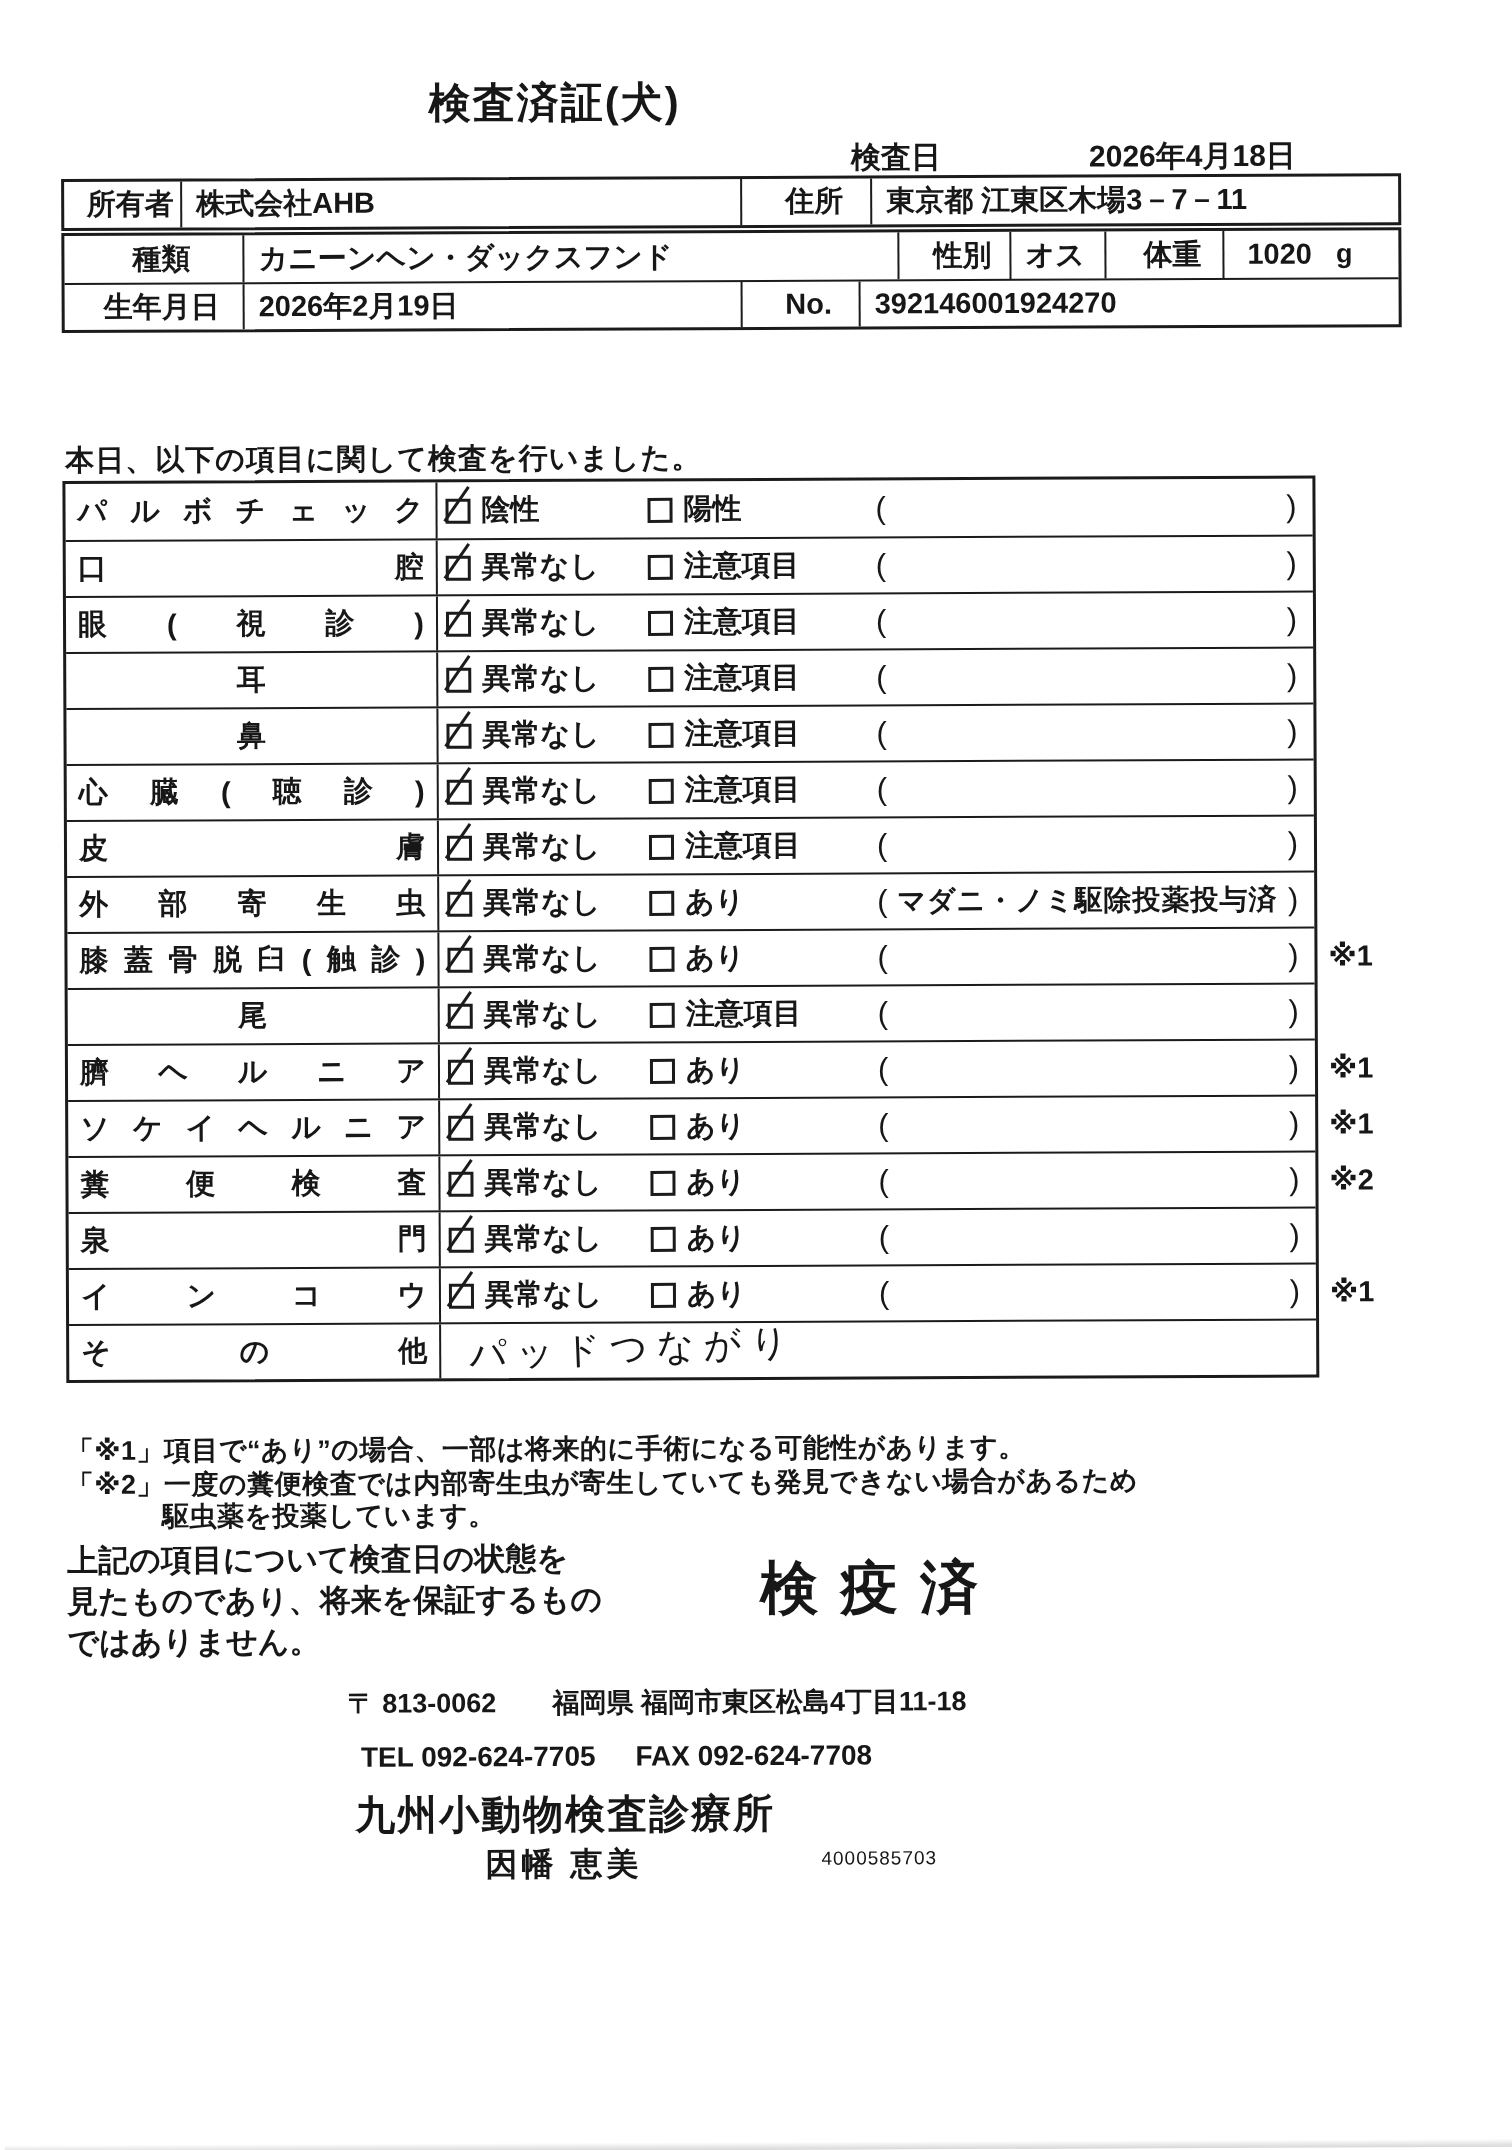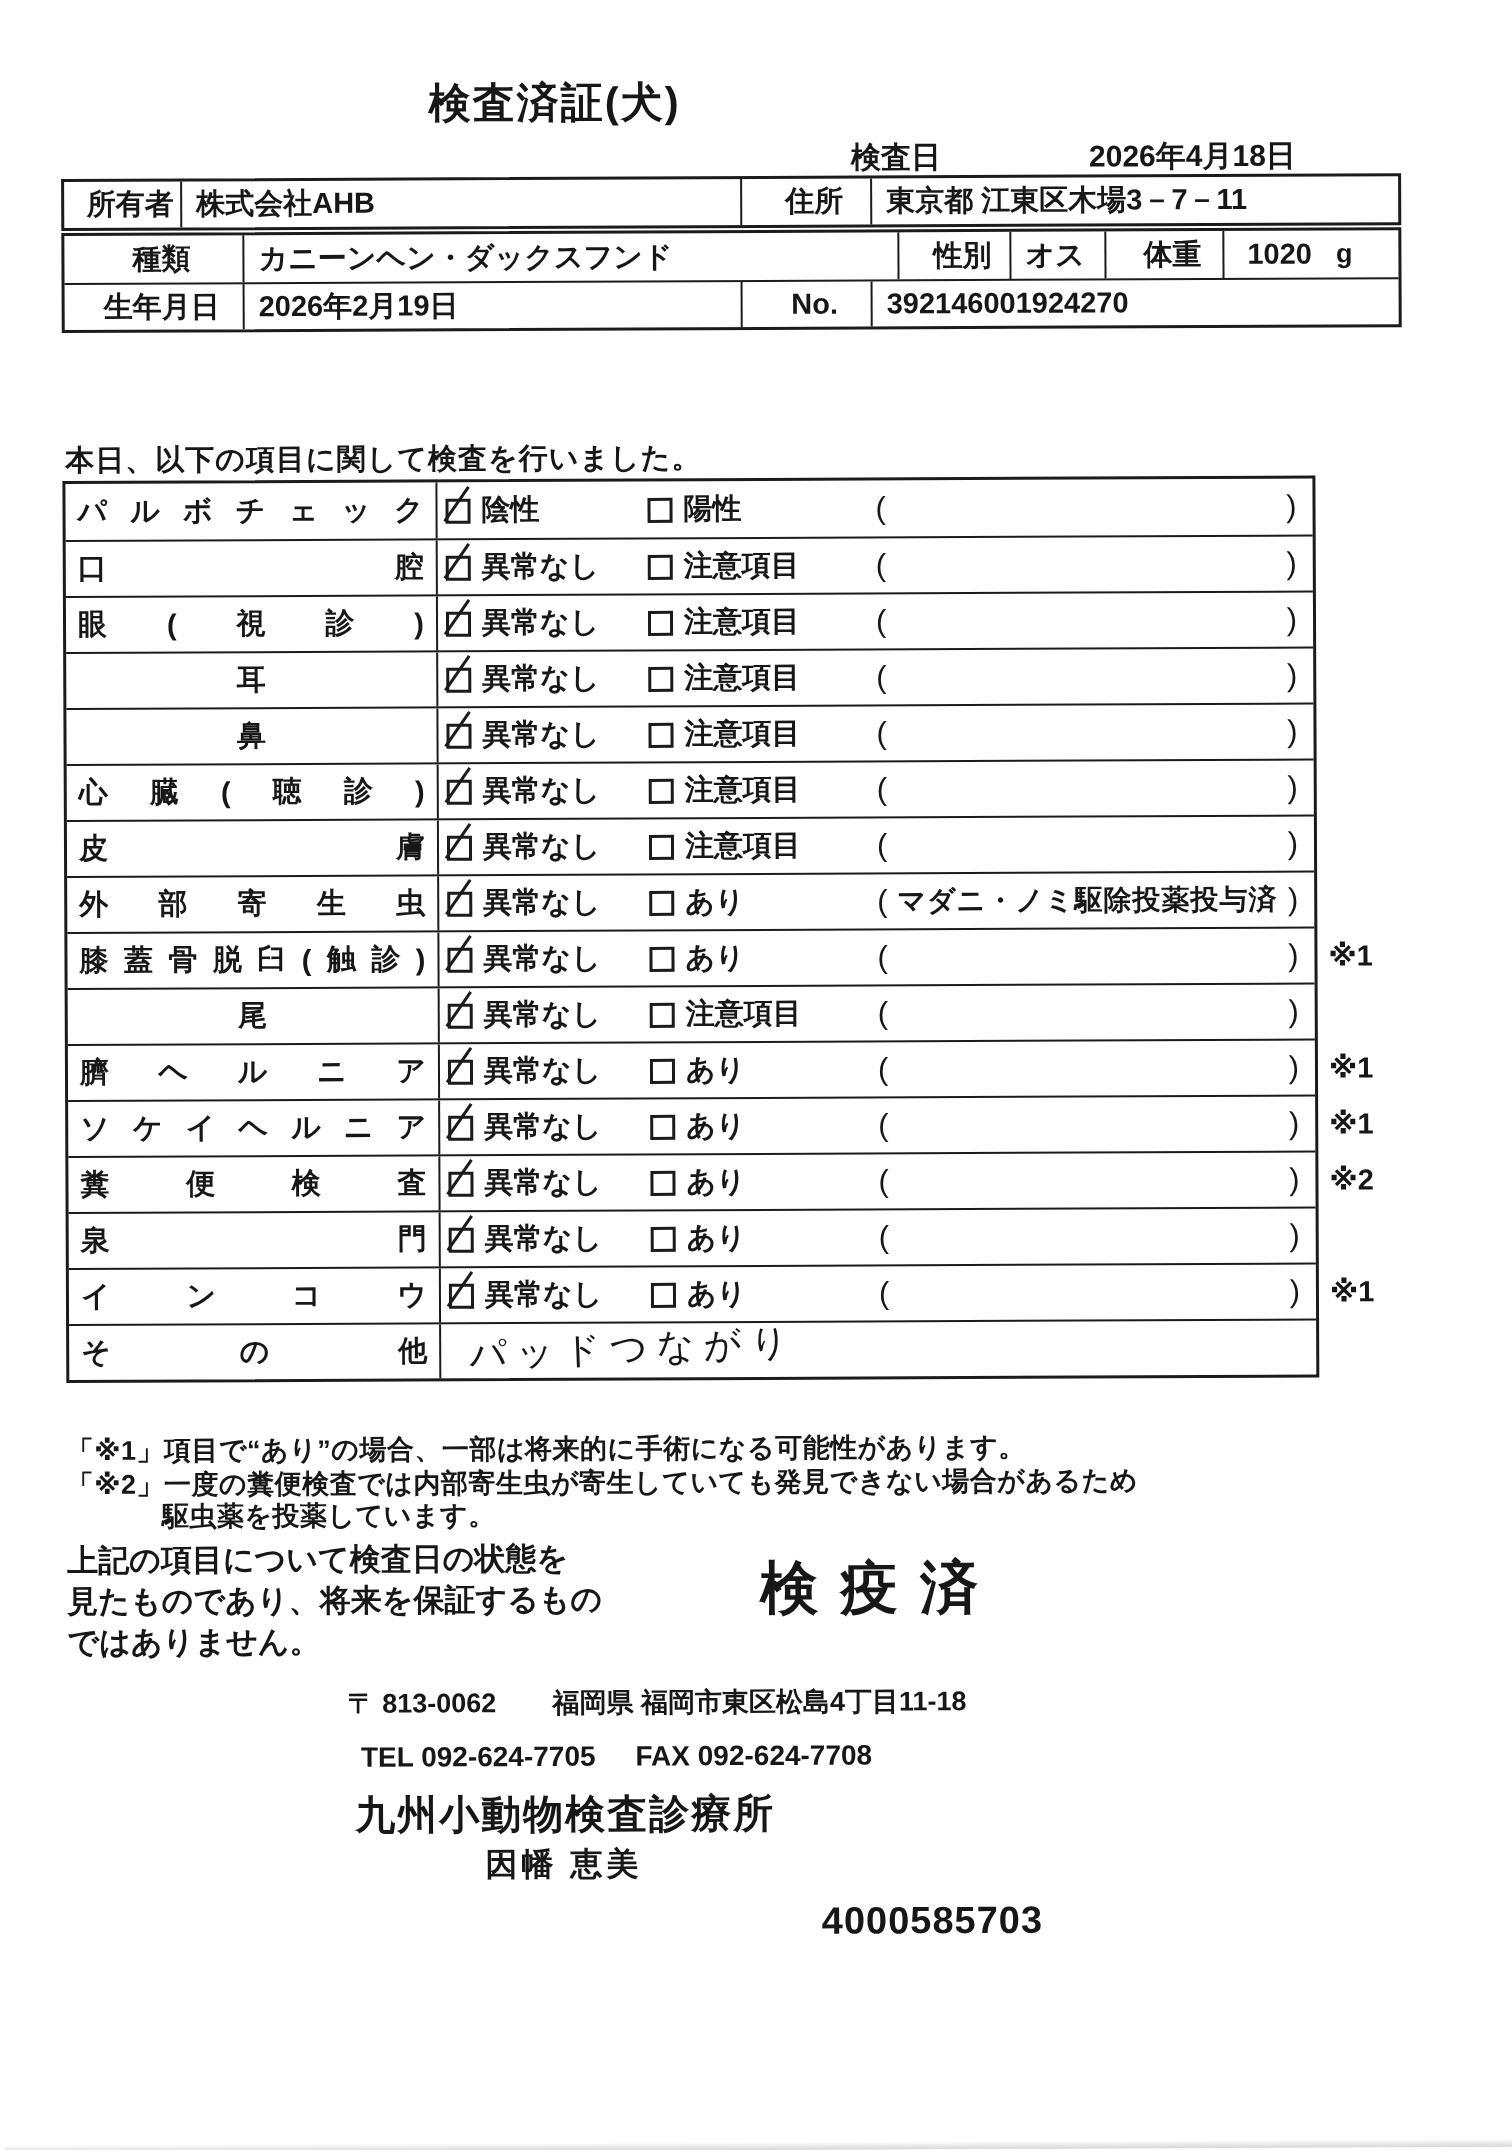--- a/index.html
+++ b/index.html
@@ -55,21 +55,21 @@
   .disc { position:absolute; left:65px; top:1537px; font-size:31px; font-weight:700; line-height:41px; }
 
   .stamp { position:absolute; left:758px; top:1550px; font-size:58px; font-weight:600; letter-spacing:22px; white-space:nowrap; }
 
   .postal { position:absolute; left:345px; top:1684px; font-size:27px; font-weight:600; white-space:nowrap; }
   .postal .addr { margin-left:56px; }
   .telfax { position:absolute; left:358px; top:1740px; font-size:28px; font-weight:600; white-space:nowrap; }
   .telfax .fax { margin-left:40px; }
   .clinic { position:absolute; left:352px; top:1786px; font-size:40px; font-weight:700; letter-spacing:2px; white-space:nowrap; }
   .person { position:absolute; left:482px; top:1842px; font-size:32px; font-weight:700; letter-spacing:4px; white-space:nowrap; }
-  .serial { position:absolute; left:818px; top:1900px; font-size:38px; font-weight:700; letter-spacing:1px; }
+  .serial { position:absolute; left:818px; top:1848px; font-size:19px; font-weight:400; letter-spacing:1px; }
 
   .scan-edge { position:absolute; left:0; bottom:0; width:100%; height:8px; background:linear-gradient(#ffffff, #d7d7d7); }
 </style>
 </head>
 <body>
 
 <div class="page">
 
   <div class="title">検査済証(犬)</div>
 
@@ -91,21 +91,21 @@
       <div class="cell val" style="width:95px">オス</div>
       <div class="cell lab" style="width:118px">体重</div>
       <div class="cell num" style="flex:1">
         <span>1020</span>
         <span class="unit">g</span>
       </div>
     </div>
     <div class="trow">
       <div class="cell lab" style="width:180px">生年月日</div>
       <div class="cell val" style="width:498px">2026年2月19日</div>
-      <div class="cell lab" style="width:130px">No.</div>
+      <div class="cell lab" style="width:118px">No.</div>
       <div class="cell val" style="flex:1">392146001924270</div>
     </div>
   </div>
 
   <div class="intro">本日、以下の項目に関して検査を行いました。</div>
 
   <div class="chk">
       <div class="chk-row">
         <div class="chk-label between">
           <span>パ</span>

